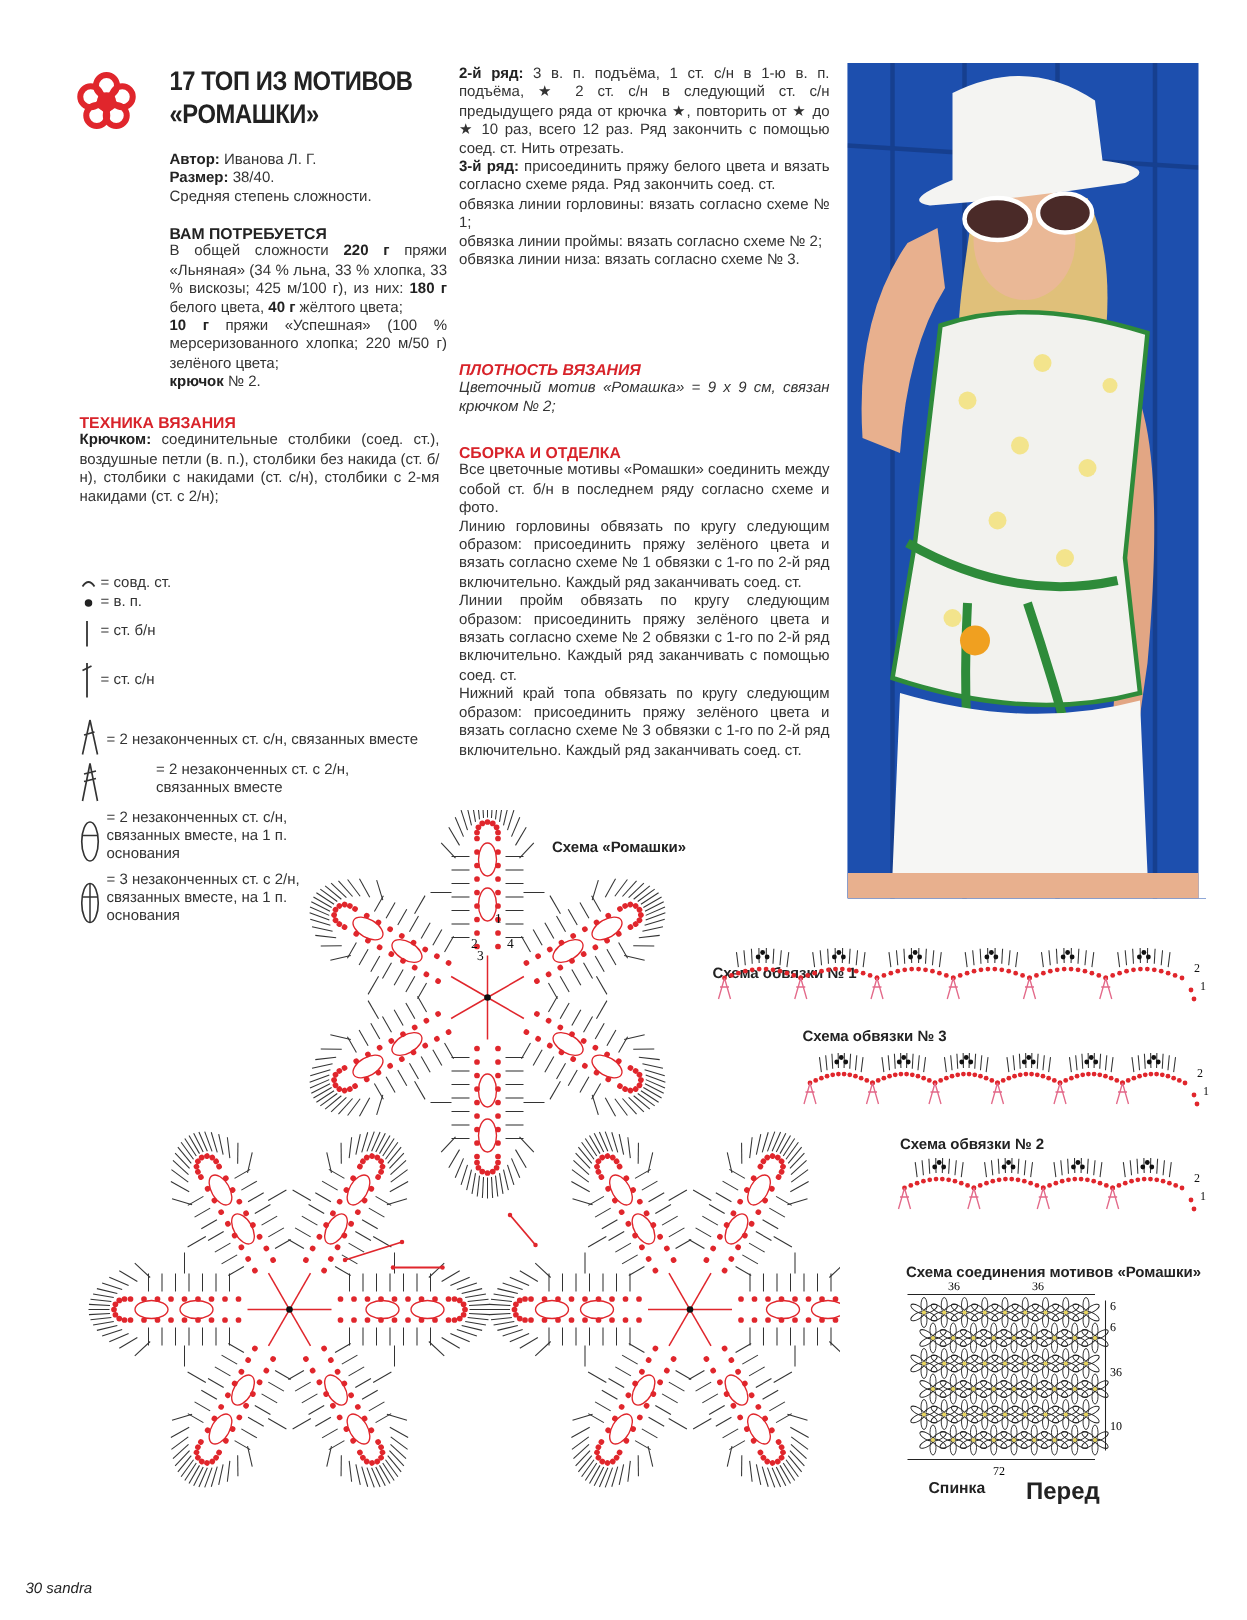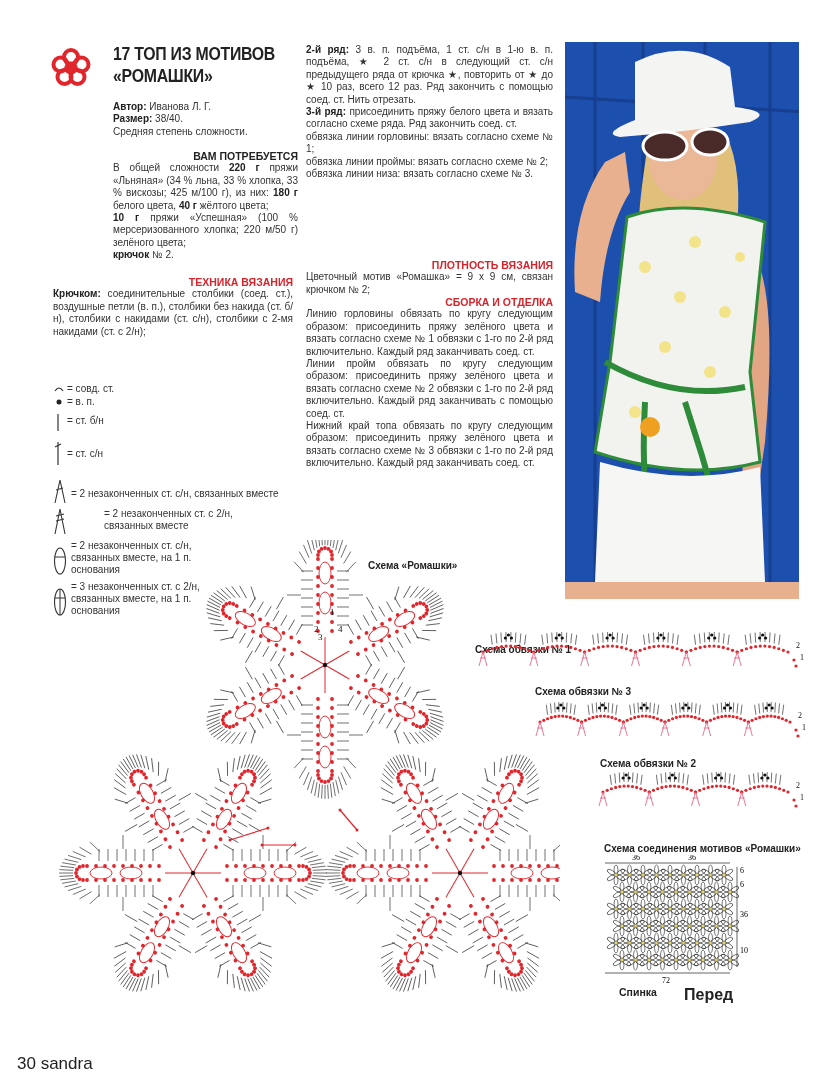--- a/index.html
+++ b/index.html
@@ -7,29 +7,29 @@
          font-family: "Liberation Sans", sans-serif; color: #2b2b2b; }
   .abs { position: absolute; }
   .logo { left: 50px; top: 47px; width: 42px; height: 42px; }
   .title { left: 113px; top: 43px; width: 190px; font-size: 18px; font-weight: bold;
            line-height: 22px; color: #222; letter-spacing: -0.3px; transform: scaleX(0.88); transform-origin: left top; width: 215px; }
   .txt { font-size: 10px; line-height: 12.4px; color: #333; }
   .txt b { color: #222; }
   .meta { left: 113px; top: 101px; width: 185px; }
   .col1 { left: 53px; width: 240px; }
   .col2 { left: 306px; width: 247px; }
-  .head { font-weight: bold; font-size: 10.5px; color: #222; margin-top: 0; text-align: right; }
+  .head { font-weight: bold; font-size: 10.5px; color: #222; margin-top: 0; }
   .head.red { color: #d8232a; }
   .just { text-align: justify; }
   .legend-row { position: absolute; left: 53px; font-size: 10px; color: #333; line-height: 12px; }
   .legend-row svg { position: absolute; left: 0; top: 0; }
   .legend-row span { position: absolute; left: 14px; white-space: nowrap; }
   .photo { left: 565px; top: 42px; width: 239px; height: 557px; overflow: hidden; background: #1c4fb0; }
   .caption { font-size: 10px; font-weight: bold; color: #222; white-space: nowrap; }
-  .footer { left: 17px; top: 1054px; font-size: 17px; color: #222; }
+  .footer { left: 17px; top: 1054px; font-size: 10px; font-style: italic; color: #222; }
   svg text { font-family: "Liberation Serif", serif; }
 </style>
 </head>
 <body>
 
 <svg class="abs logo" viewBox="0 0 42 42">
   <g fill="none" stroke="#e0262c" stroke-width="4">
     <circle cx="21" cy="10" r="7"></circle>
     <circle cx="31.5" cy="17.5" r="7"></circle>
     <circle cx="27.5" cy="30" r="7"></circle>
@@ -118,27 +118,28 @@
 </div>
 
 <div class="abs txt col2 just" style="top:44px;">
   <div><b>2-й ряд:</b><span> 3 в. п. подъёма, 1 ст. с/н в 1-ю в. п. подъёма, ★ 2 ст. с/н в следующий ст. с/н предыдущего ряда от крючка ★, повторить от ★ до ★ 10 раз, всего 12 раз. Ряд закончить с помощью соед. ст. Нить отрезать.</span></div>
   <div><b>3-й ряд:</b><span> присоединить пряжу белого цвета и вязать согласно схеме ряда. Ряд закончить соед. ст.</span></div>
   <div>обвязка линии горловины: вязать согласно схеме № 1;</div>
   <div>обвязка линии проймы: вязать согласно схеме № 2;</div>
   <div>обвязка линии низа: вязать согласно схеме № 3.</div>
 </div>
 
-<div class="abs txt col2 just" style="top:259px;">
+<div class="abs txt col2 just" style="top:241px;font-style:italic;">
   <div class="head red">ПЛОТНОСТЬ ВЯЗАНИЯ</div>
   <div>Цветочный мотив «Ромашка» = 9 х 9 см, связан крючком № 2;</div>
 </div>
 
 <div class="abs txt col2 just" style="top:296px;">
   <div class="head red">СБОРКА И ОТДЕЛКА</div>
+  <div>Все цветочные мотивы «Ромашки» соединить между собой ст. б/н в последнем ряду согласно схеме и фото.</div>
   <div>Линию горловины обвязать по кругу следующим образом: присоединить пряжу зелёного цвета и вязать согласно схеме № 1 обвязки с 1-го по 2-й ряд включительно. Каждый ряд заканчивать соед. ст.</div>
   <div>Линии пройм обвязать по кругу следующим образом: присоединить пряжу зелёного цвета и вязать согласно схеме № 2 обвязки с 1-го по 2-й ряд включительно. Каждый ряд заканчивать с помощью соед. ст.</div>
   <div>Нижний край топа обвязать по кругу следующим образом: присоединить пряжу зелёного цвета и вязать согласно схеме № 3 обвязки с 1-го по 2-й ряд включительно. Каждый ряд заканчивать соед. ст.</div>
 </div>
 
 <div class="abs photo">
   <svg width="239" height="557" viewBox="0 0 239 557">
     <rect width="239" height="557" fill="#1d4fae"></rect>
     <g stroke="#163f8f" stroke-width="3">
       <line x1="30" y1="0" x2="30" y2="557"></line>

